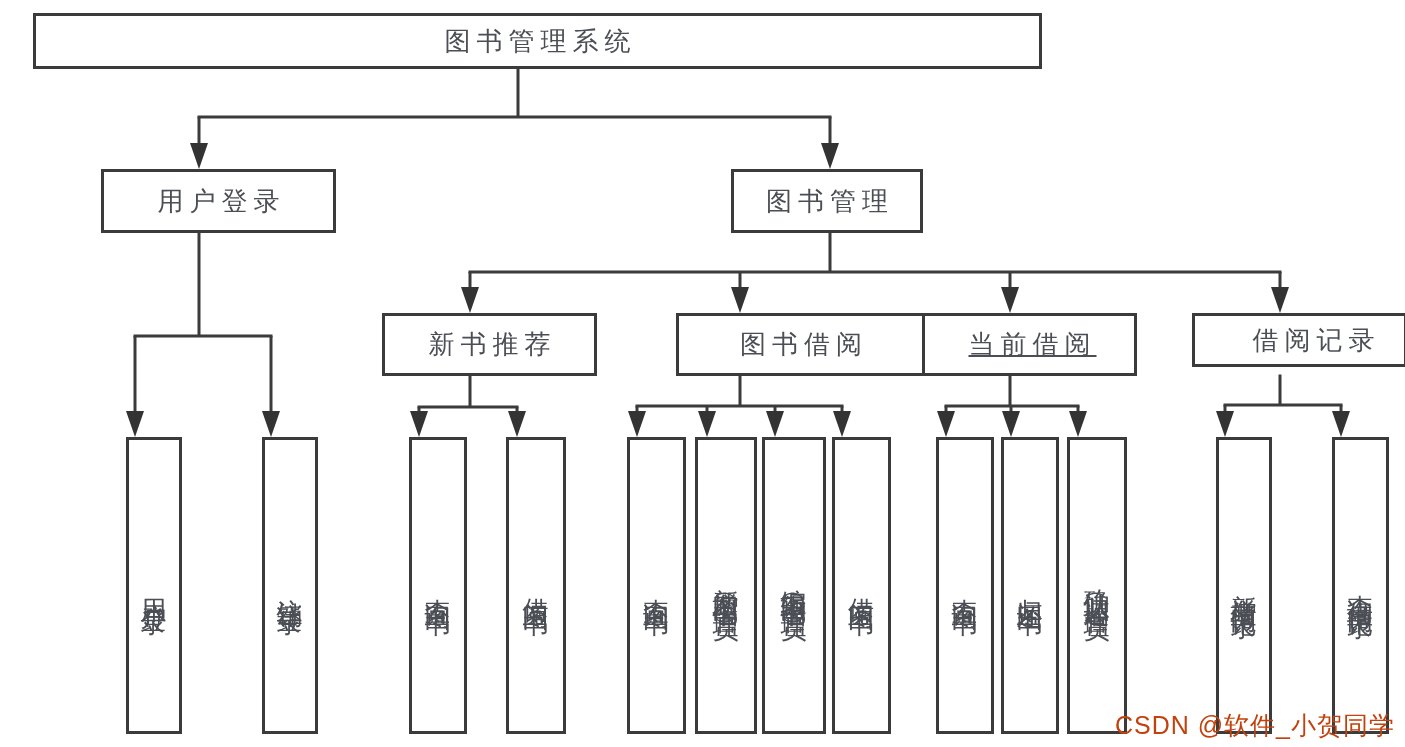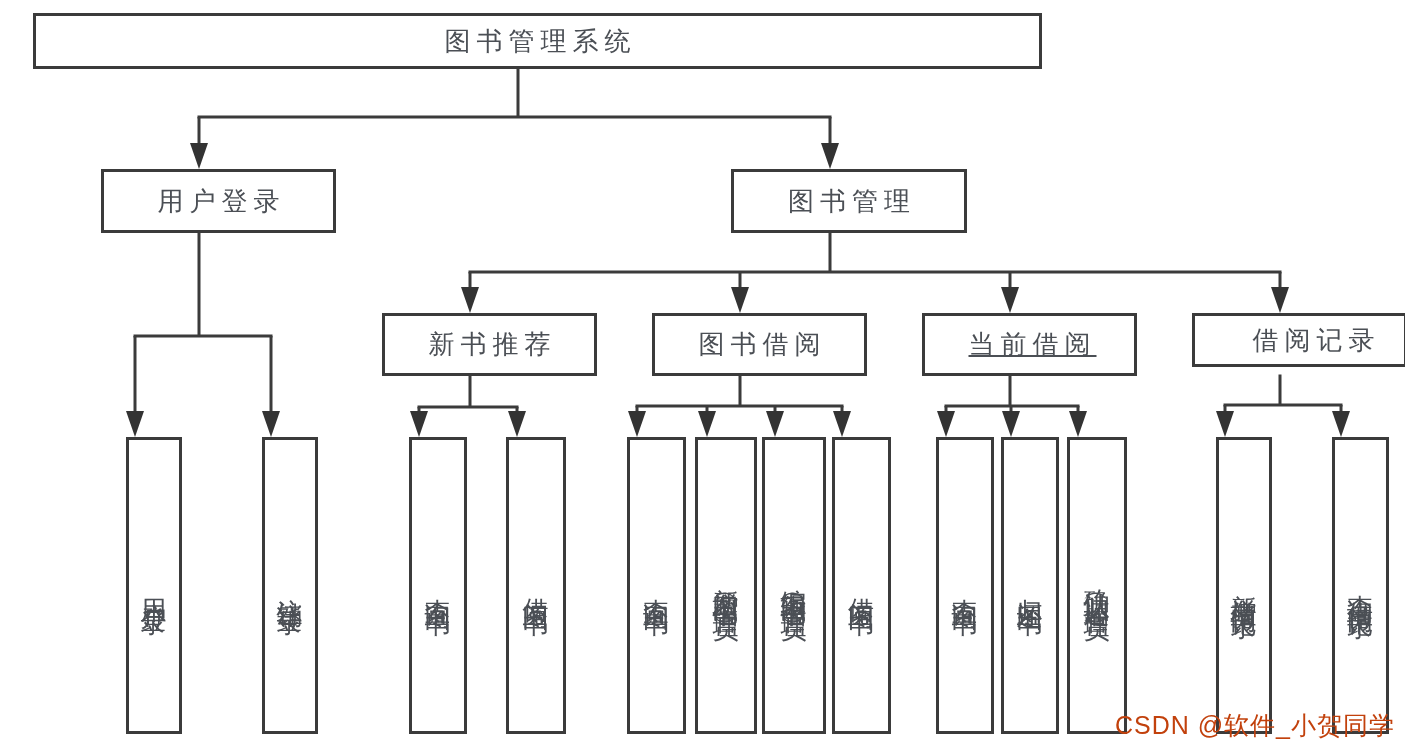--- a/index.html
+++ b/index.html
@@ -112,28 +112,28 @@
       </g>
   </svg>
 
   <div class="box h-box" style="left:14px; top:13px; width:1009px; height:56px;">
     <span>图书管理系统</span>
   </div>
 
   <div class="box h-box" style="left:82px; top:169px; width:235px; height:64px;">
     <span>用户登录</span>
   </div>
-  <div class="box h-box" style="left:712px; top:169px; width:236px; height:64px;align-items:center;">
+  <div class="box h-box" style="left:712px; top:169px; width:192px; height:64px;align-items:center;">
     <span>图书管理</span>
   </div>
 
   <div class="box h-box" style="left:363px; top:313px; width:215px; height:63px;">
     <span>新书推荐</span>
   </div>
-  <div class="box h-box" style="left:633px; top:313px; width:215px; height:63px;">
+  <div class="box h-box" style="left:657px; top:313px; width:250px; height:63px;">
     <span>图书借阅</span>
   </div>
   <div class="box h-box" style="left:903px; top:313px; width:215px; height:63px;text-decoration:underline;">
     <span>当前借阅</span>
   </div>
   <div class="box h-box" style="left:1173px; top:313px; width:215px; height:54px;padding-left:28px;">
     <span>借阅记录</span>
   </div>
 
   <div class="box v-box" style="left:107px; top:437px; width:56px; height:297px;">

